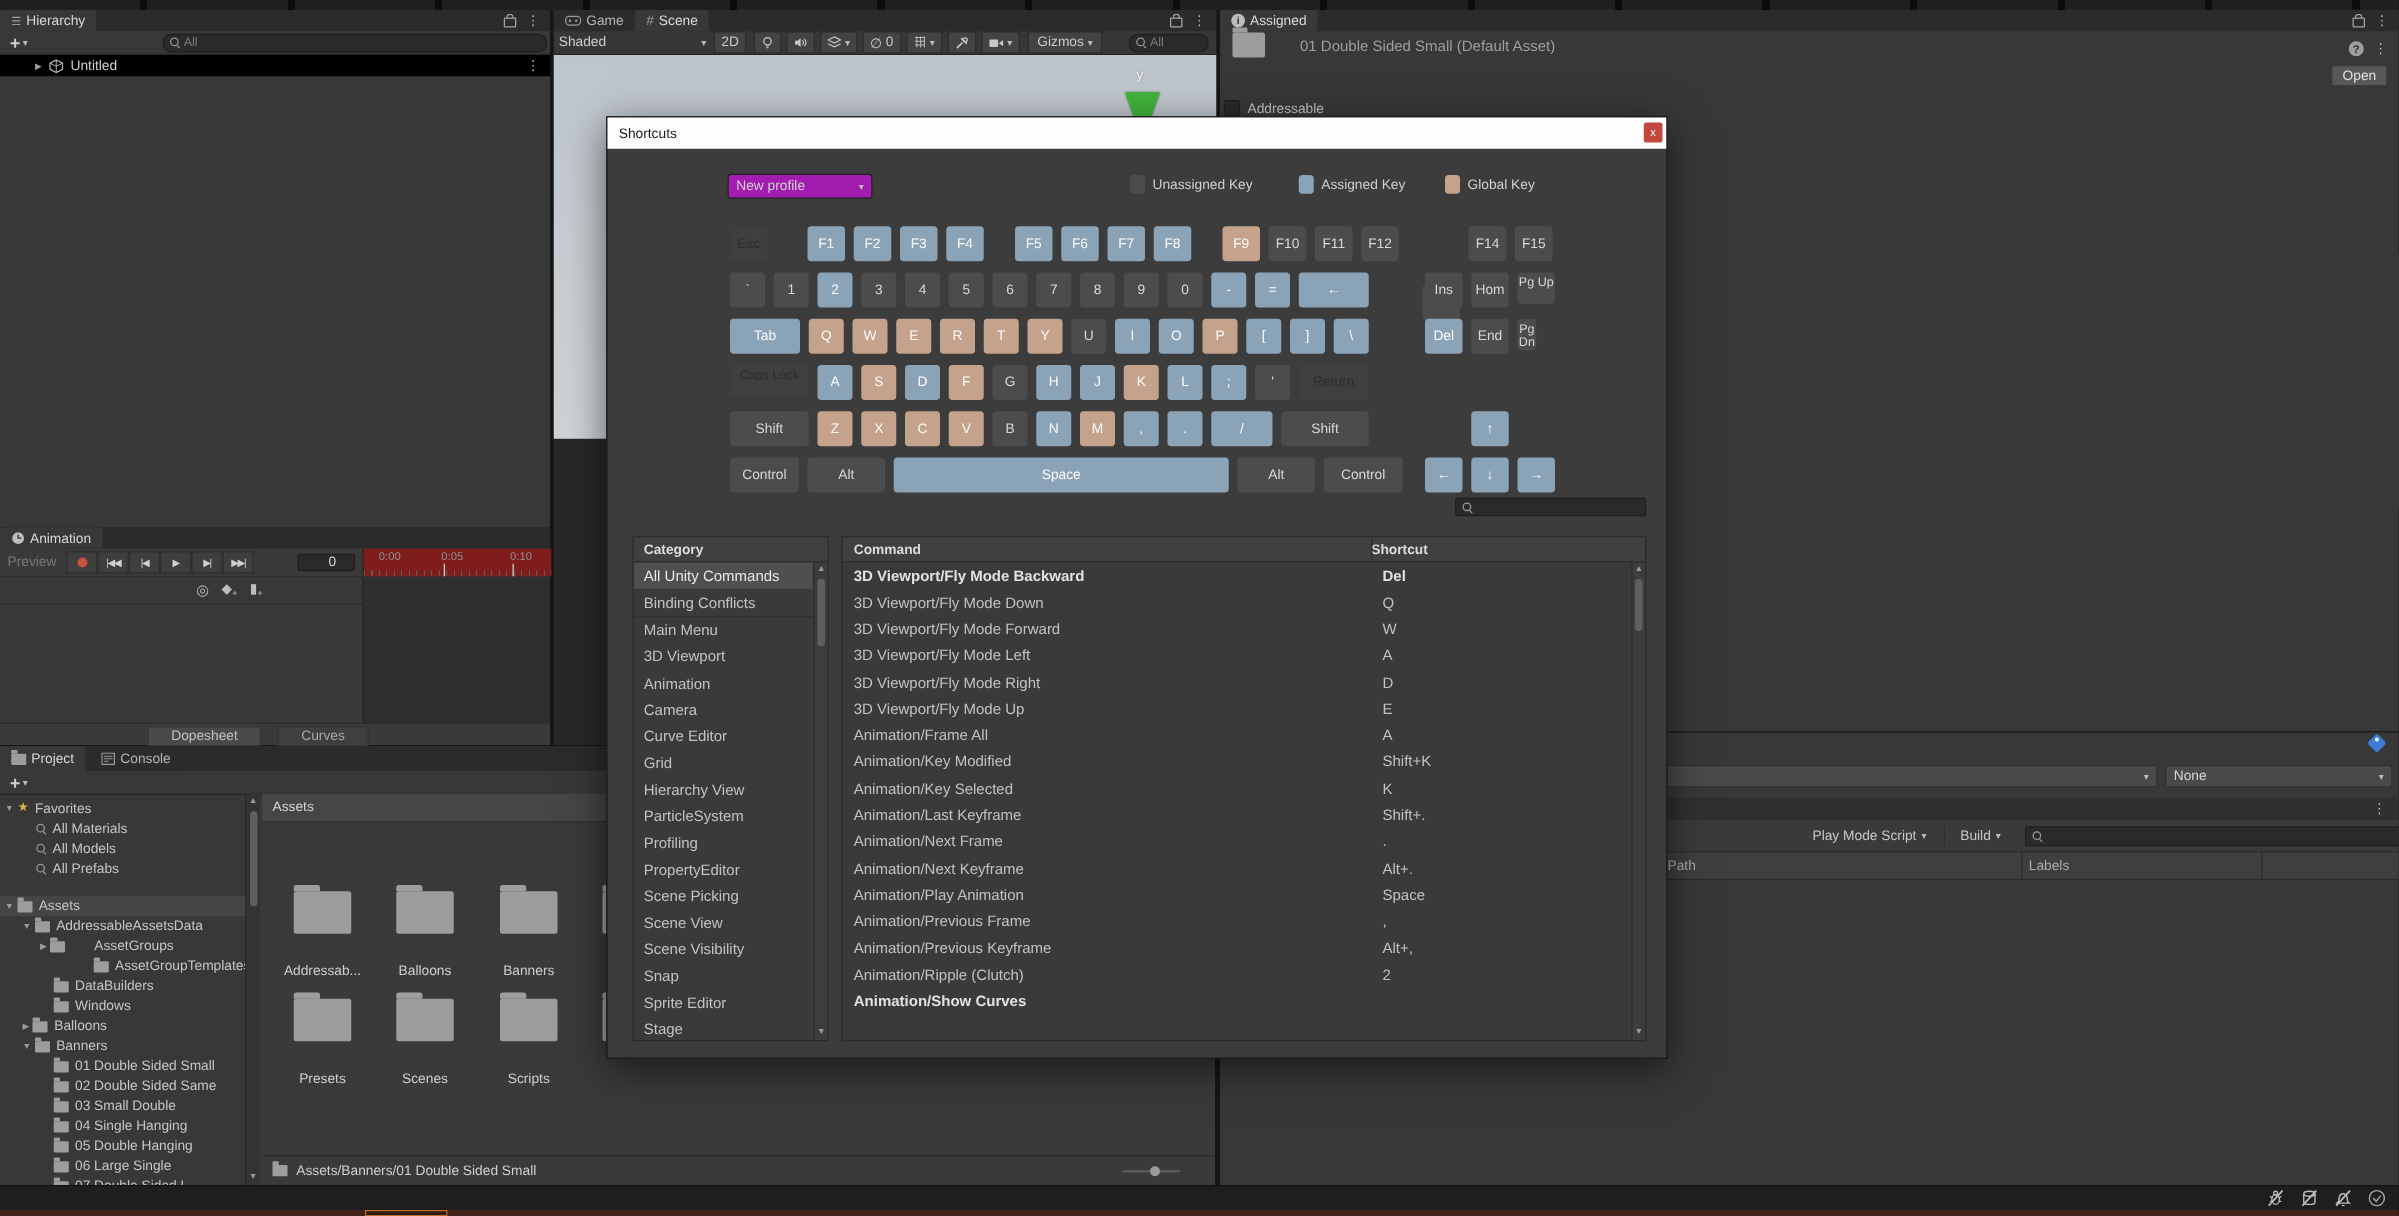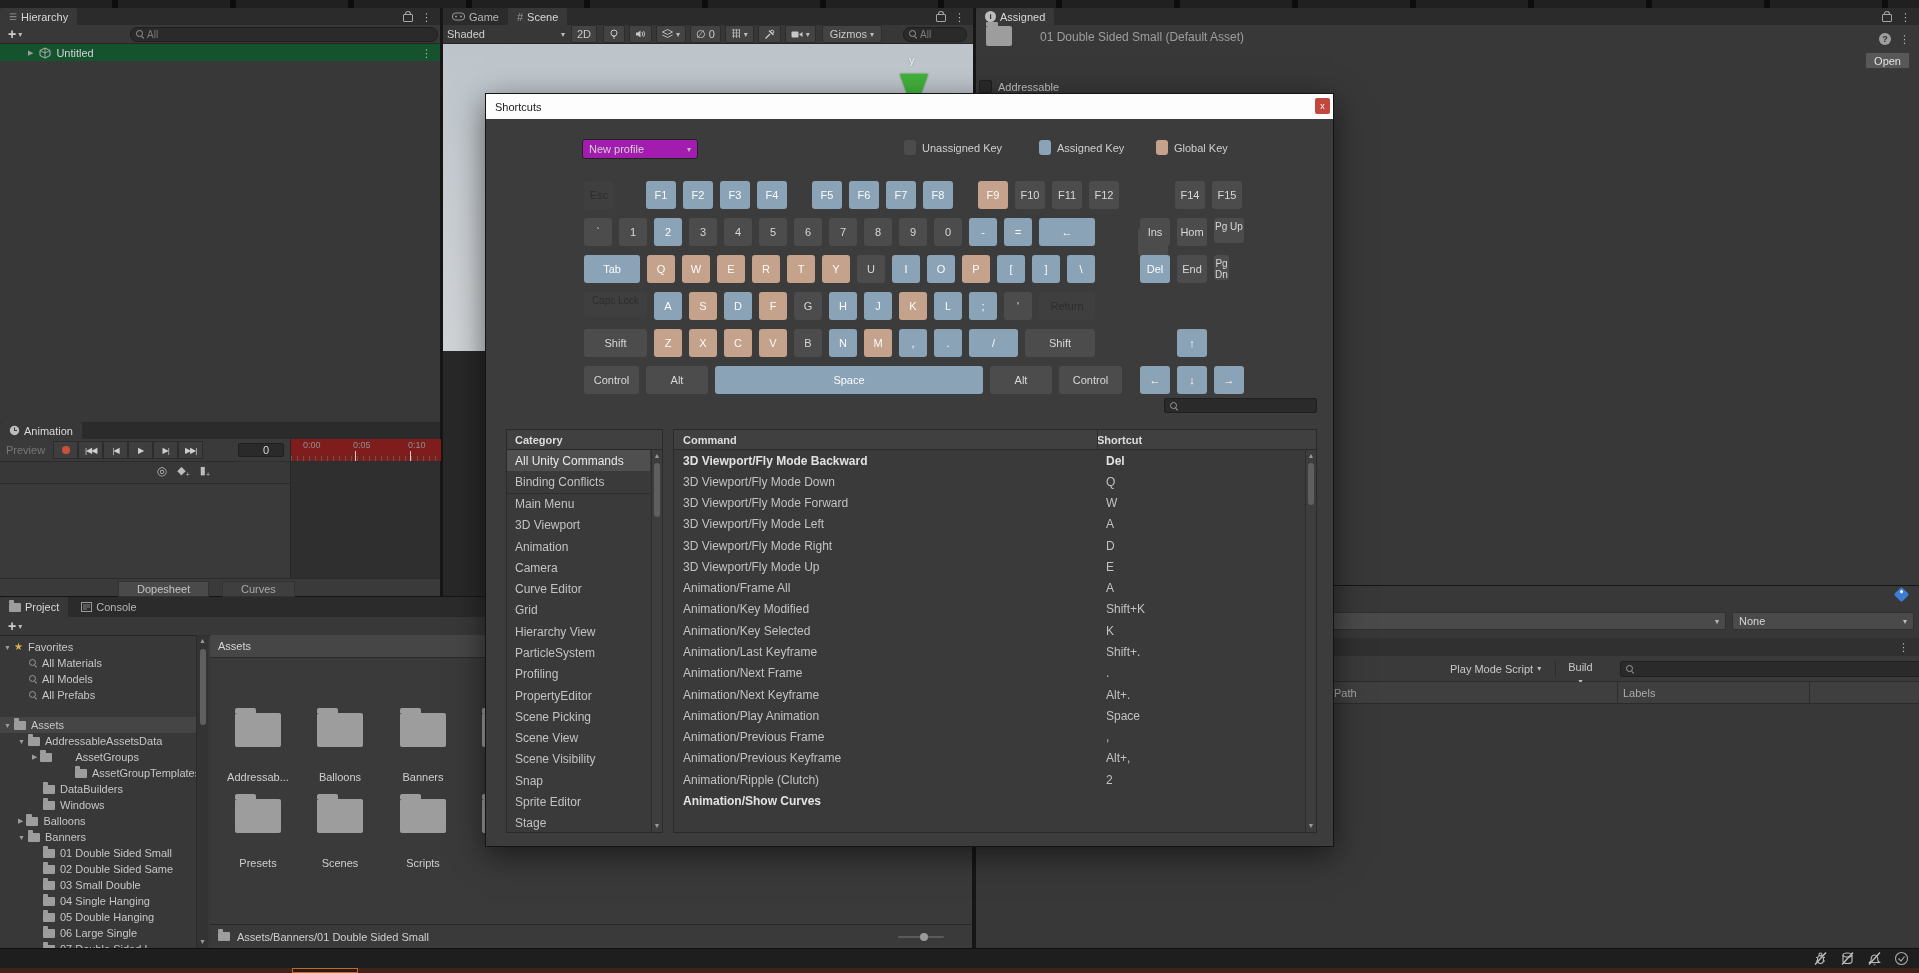--- a/index.html
+++ b/index.html
@@ -108,21 +108,21 @@
   <div class="tbar" style="top:17px;background:#383838;">
     <div class="plusbtn" style="margin-left:4px;">
       <span class="p">+</span>
       <span class="ddarrow">▾</span>
     </div>
     <div class="searchbox" style="position:absolute;left:130px;width:296px;">
       <span class="mag"></span>
       <input placeholder="All" style="">
     </div>
   </div>
-  <div class="abs" style="left:0;top:36px;width:440px;height:17px;background:#14532d;display:flex;align-items:center;">
+  <div class="abs" style="left:0;top:36px;width:440px;height:17px;background:#000000;display:flex;align-items:center;">
     <span class="tarrow" style="position:static;margin-left:28px;">▶</span>
     <svg width="12" height="12" viewBox="0 0 12 12" style="margin-left:6px;">
       <polygon points="6,1 11,3.5 11,8.5 6,11 1,8.5 1,3.5" fill="none" stroke="#b5b5b5" stroke-width="1"></polygon>
       <path d="M6 1 L6 11 M1 3.5 L6 6 L11 3.5" fill="none" stroke="#b5b5b5" stroke-width="0.8"></path>
     </svg>
     <span style="margin-left:5px;color:#d2d2d2;">Untitled</span>
     <span class="kebab" style="position:absolute;right:8px;">⋮</span>
   </div>
 </div>
 
@@ -248,21 +248,21 @@
     <span class="ddarrow">▾</span>
   </div>
   <div class="abs" style="left:0;top:52px;width:943px;height:18px;background:#303030;display:flex;align-items:center;justify-content:flex-end;padding-right:10px;box-sizing:border-box;">
     <span class="kebab">⋮</span>
   </div>
   <div class="abs" style="left:0;top:70px;width:943px;height:26px;background:#3a3a3a;border-bottom:1px solid #2b2b2b;display:flex;align-items:center;box-sizing:border-box;">
     <div style="margin-left:474px;display:flex;align-items:center;gap:4px;">
       <span>Play Mode Script</span>
       <span class="ddarrow">▾</span>
     </div>
-    <div style="margin-left:14px;display:flex;align-items:center;gap:4px;border-left:1px solid #2c2c2c;padding-left:12px;height:16px;flex-direction:column;">
+    <div style="margin-left:14px;display:flex;align-items:center;gap:4px;border-left:1px solid #2c2c2c;padding-left:12px;height:16px;">
       <span>Build</span>
       <span class="ddarrow">▾</span>
     </div>
     <div class="searchbox" style="position:absolute;left:644px;width:290px;height:14px;border-radius:2px;">
       <span class="mag"></span>
       <input placeholder="" style="">
     </div>
   </div>
   <div class="abs" style="left:0;top:96px;width:943px;height:22px;background:#3f3f3f;border-bottom:1px solid #2b2b2b;box-sizing:border-box;">
     <span class="abs" style="left:358px;top:5px;color:#ababab;">Path</span>

